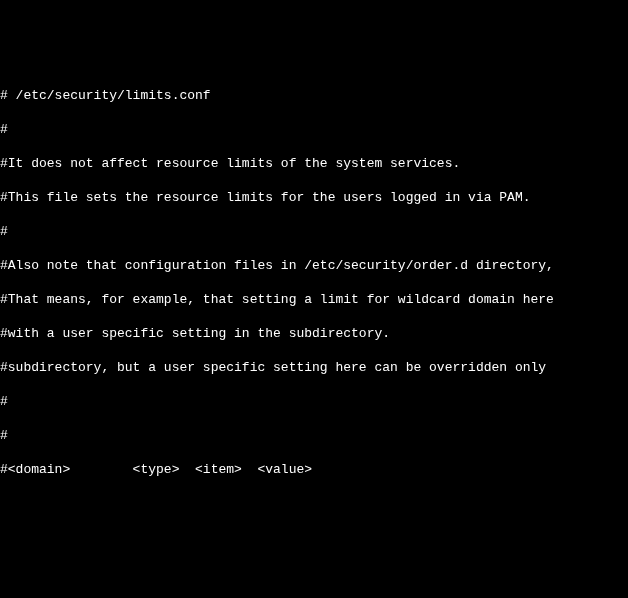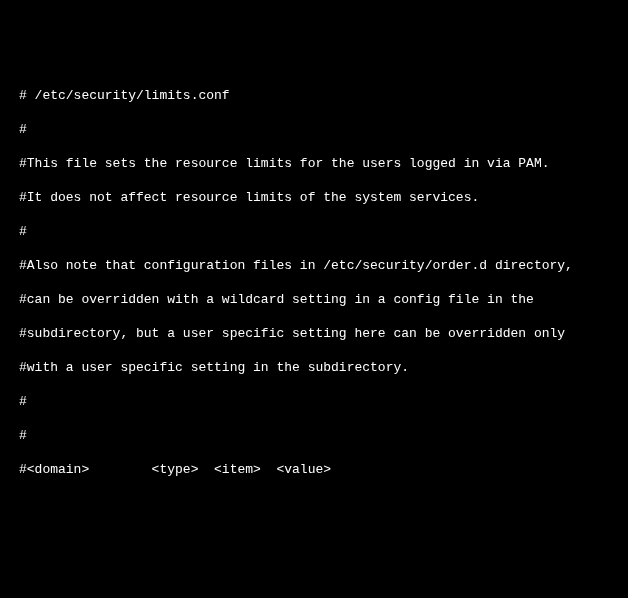--- a/index.html
+++ b/index.html
@@ -18,38 +18,37 @@
       width: 628px;
       height: 598px;
       padding: 2px 0 0 0;
     }
     .terminal {
       width: 100%;
       height: 100%;
     }
     .line {
       display: block;
-      padding-left: 19px;
     }
   </style>
 </head>
 <body>
 
 
 
 <div class="terminal">
 <span class="line"># /etc/security/limits.conf</span>
 <span class="line">#</span>
+<span class="line">#It does not affect resource limits of the system services.</span>
 <span class="line">#This file sets the resource limits for the users logged in via PAM.</span>
-<span class="line">#It does not affect resource limits of the system services.</span>
 <span class="line">#</span>
 <span class="line">#Also note that configuration files in /etc/security/order.d directory,</span>
-<span class="line">#can be overridden with a wildcard setting in a config file in the</span>
+<span class="line">#That means, for example, that setting a limit for wildcard domain here</span>
+<span class="line">#with a user specific setting in the subdirectory.</span>
 <span class="line">#subdirectory, but a user specific setting here can be overridden only</span>
-<span class="line">#with a user specific setting in the subdirectory.</span>
 <span class="line">#</span>
 <span class="line">#</span>
 <span class="line">#&lt;domain&gt;        &lt;type&gt;  &lt;item&gt;  &lt;value&gt;</span>
 
 
 
 
 
 
 

